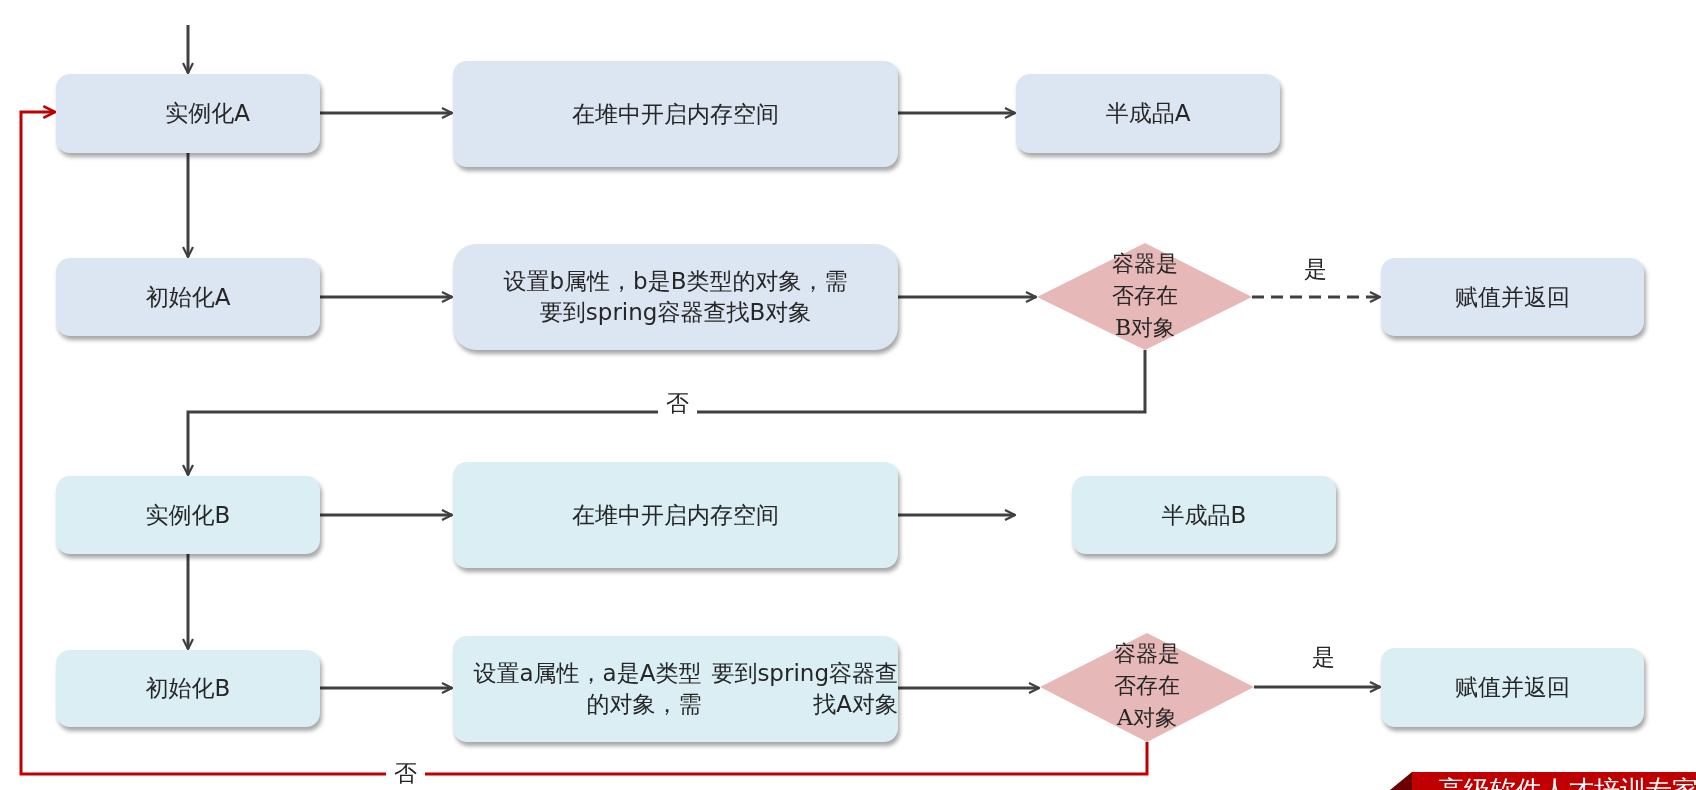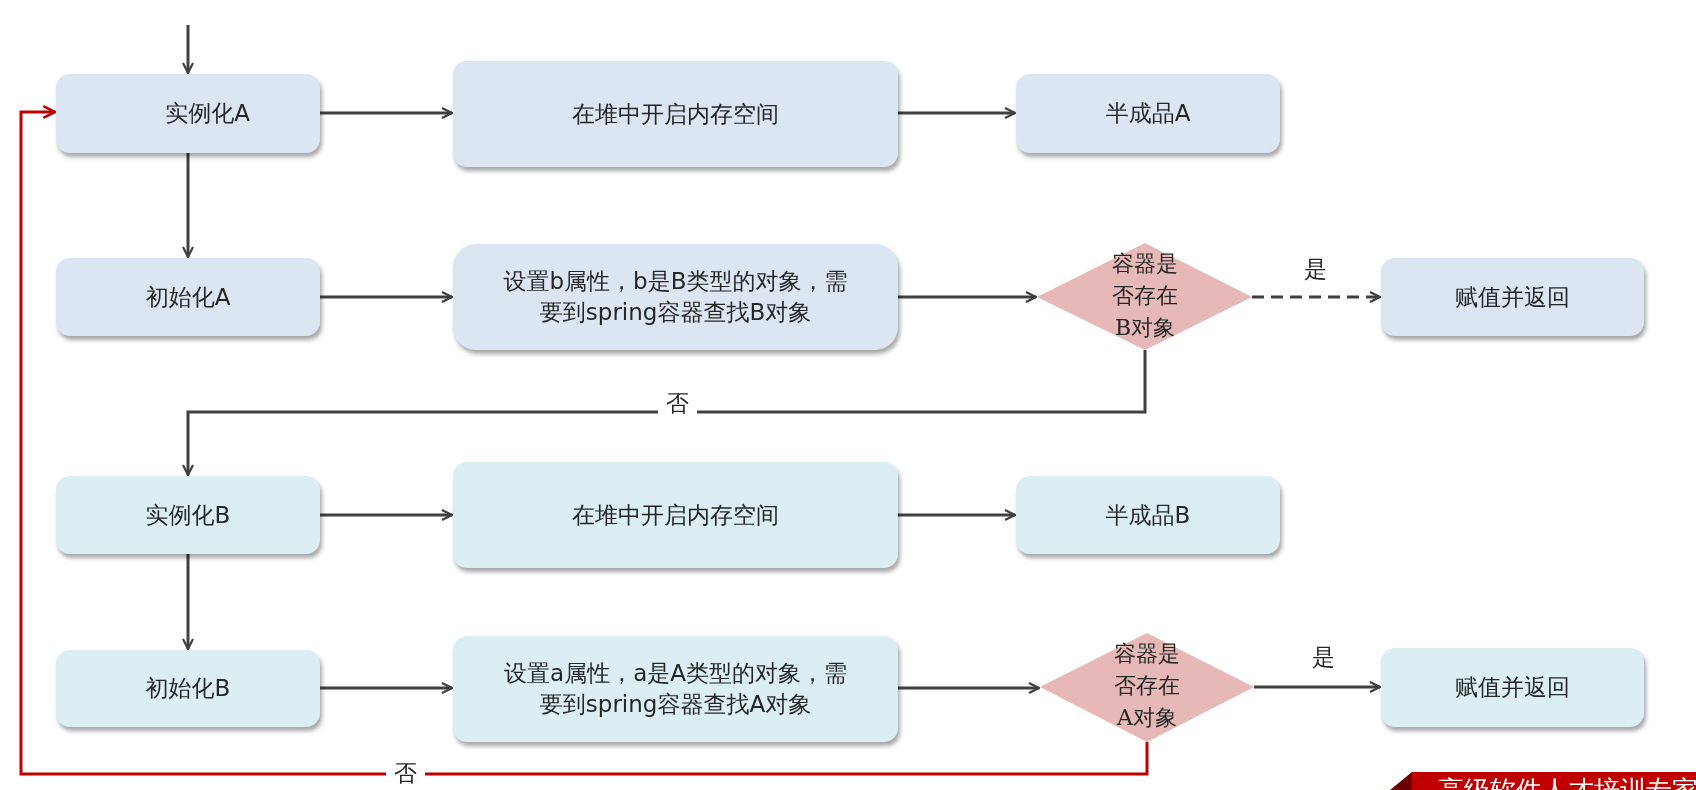--- a/index.html
+++ b/index.html
@@ -104,27 +104,27 @@
     <span>赋值并返回</span>
   </div>
 <div class="edge-label" style="left:658px;top:388px;">否</div>
 
 <div class="node rowB" style="left:56px;top:476px;width:264px;height:78px;">
     <span>实例化B</span>
   </div>
 <div class="node rowB" style="left:453px;top:462px;width:445px;height:106px;">
     <span>在堆中开启内存空间</span>
   </div>
-<div class="node rowB" style="left:1016px;top:476px;width:264px;height:78px;">
+<div class="node rowB" style="left:1072px;top:476px;width:264px;height:78px;">
     <span>半成品B</span>
   </div>
 <div class="node rowB" style="left:56px;top:650px;width:264px;height:77px;">
     <span>初始化B</span>
   </div>
-<div class="node rowB" style="left:453px;top:636px;width:445px;height:106px;flex-direction:column;">
+<div class="node rowB" style="left:453px;top:636px;width:445px;height:106px;flex-direction:row;">
   <span>设置a属性，a是A类型的对象，需</span>
   <span>要到spring容器查找A对象</span>
 </div>
 <div class="diamond-text" style="left:1087px;top:638px;">
   <div>容器是</div>
   <div>否存在</div>
   <div>A对象</div>
 </div>
 <div class="edge-label" style="left:1304px;top:642px;background:transparent;">是</div>
 <div class="node rowB" style="left:1381px;top:648px;width:263px;height:79px;">

